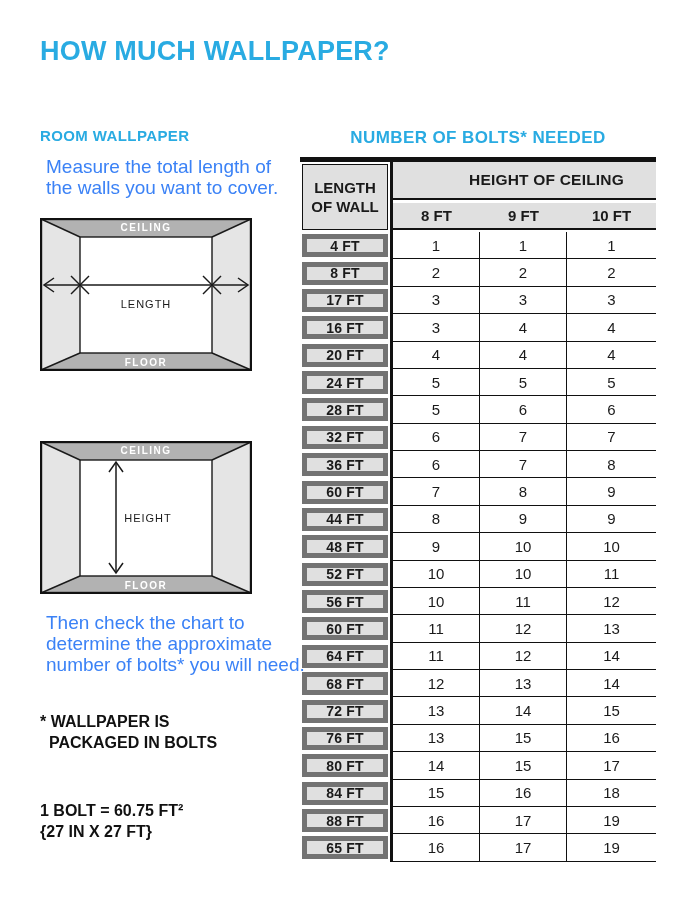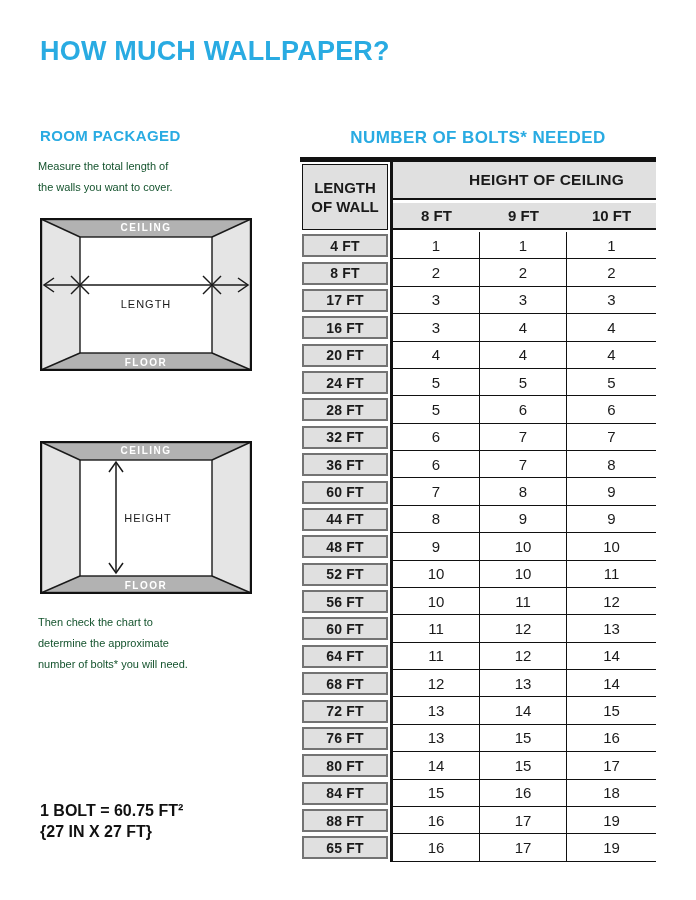--- a/index.html
+++ b/index.html
@@ -6,22 +6,22 @@
   html,body { background:#ffffff; }
   body { font-family:"Liberation Sans","DejaVu Sans",sans-serif; color:#1a1a1a; }
   .page { position:relative; width:696px; height:900px; background:#fff; overflow:hidden; }
 
   .title { position:absolute; left:40px; top:36px; font-size:27px; font-weight:bold;
            color:#29ABE2; letter-spacing:.2px; }
 
   .sec-heading { position:absolute; left:40px; top:127px; font-size:15px; font-weight:bold;
                  color:#29ABE2; letter-spacing:.4px; }
 
-  .para { position:absolute; left:38px; font-size:11px; line-height:21px;
-          white-space:pre-wrap; color:#14532d; }
+  .para { position:absolute; left:46px; font-size:19px; line-height:21px;
+          white-space:pre-wrap; color:#3b82f6; }
   .p1 { top:156px; }
   .p2 { top:389px; }
   .p3 { top:612px; }
 
   .note { position:absolute; left:40px; font-size:16px; line-height:21px; font-weight:bold;
           white-space:pre-wrap; color:#111; }
   .n1 { top:711px; }
   .n2 { top:800px; }
 
   .diagram { position:absolute; left:40px; }
@@ -47,41 +47,41 @@
              font-size:15.5px; font-weight:bold; letter-spacing:.2px; margin-bottom:3px;padding-left:44px; }
   .t-subrow { height:27px; background:#E0E0E0; border-bottom:2px solid #111; display:flex; }
   .t-subcell { display:flex; align-items:center; justify-content:center;
                font-size:15px; font-weight:bold; }
   .t-subcell.c1,.t-subcell.c2 { width:87px; }
   .t-subcell.c3 { flex:1; }
 
   .t-body { display:flex; flex-direction:column; }
   .t-row { display:flex; height:27.39px; }
   .t-label { width:90px; padding:2.2px 2px 2.2px 2px; }
-  .t-label-box { height:100%; border:2px solid #737373; background:#E0E0E0;
+  .t-label-box { height:100%; border:5px solid #737373; background:#E0E0E0;
                  display:flex; align-items:center; justify-content:center;
                  font-size:14px; font-weight:bold; letter-spacing:.2px; }
   .t-gap { width:3px; }
   .t-cell { display:flex; align-items:center; justify-content:center;
             font-size:15px; border-bottom:1px solid #111; color:#1a1a1a; }
   .t-cell.c1,.t-cell.c2 { width:87px; border-right:1px solid #111; }
   .t-cell.c3 { flex:1; }
 
   
   .svg-band-label { font-size:10px; font-weight:bold; fill:#fff; letter-spacing:1.5px; }
   .svg-measure-label { font-size:11px; fill:#1a1a1a; letter-spacing:1px; }
 </style>
 </head>
 <body>
 
 <div class="page">
 
   <div class="title">HOW MUCH WALLPAPER?</div>
 
-  <div class="sec-heading">ROOM PACKAGED</div>
+  <div class="sec-heading">ROOM WALLPAPER</div>
 
   <div class="para p1">Measure the total length of
 the walls you want to cover.</div>
 
   <svg class="diagram d1" width="212" height="153" viewBox="0 0 212 153">
     <polygon points="1,1 211,1 172,19 40,19" fill="#B2B2B2"></polygon>
     <polygon points="1,152 211,152 172,135 40,135" fill="#B2B2B2"></polygon>
     <polygon points="1,1 40,19 40,135 1,152" fill="#E5E5E5"></polygon>
     <polygon points="211,1 172,19 172,135 211,152" fill="#E5E5E5"></polygon>
     <rect x="40" y="19" width="132" height="116" fill="#ffffff" stroke="#1a1a1a" stroke-width="1.4"></rect>
@@ -123,20 +123,22 @@
       <polyline points="69,31 76,21 83,31"></polyline>
       <polyline points="69,122 76,132 83,122"></polyline>
     </g>
     <text class="svg-measure-label" x="108" y="81" text-anchor="middle">HEIGHT</text>
   </svg>
 
   <div class="para p3">Then check the chart to
 determine the approximate
 number of bolts* you will need.</div>
 
+  <div class="note n1">* WALLPAPER IS
+  PACKAGED IN BOLTS</div>
   <div class="note n2">1 BOLT = 60.75 FT²
 {27 IN X 27 FT}</div>
 
   <div class="table-area">
     <div class="t-title">NUMBER OF BOLTS* NEEDED</div>
     <div class="t-frame">
       <div class="t-topbar"></div>
       <div class="t-divider"></div>
       <div class="t-header">
         <div class="t-corner">

